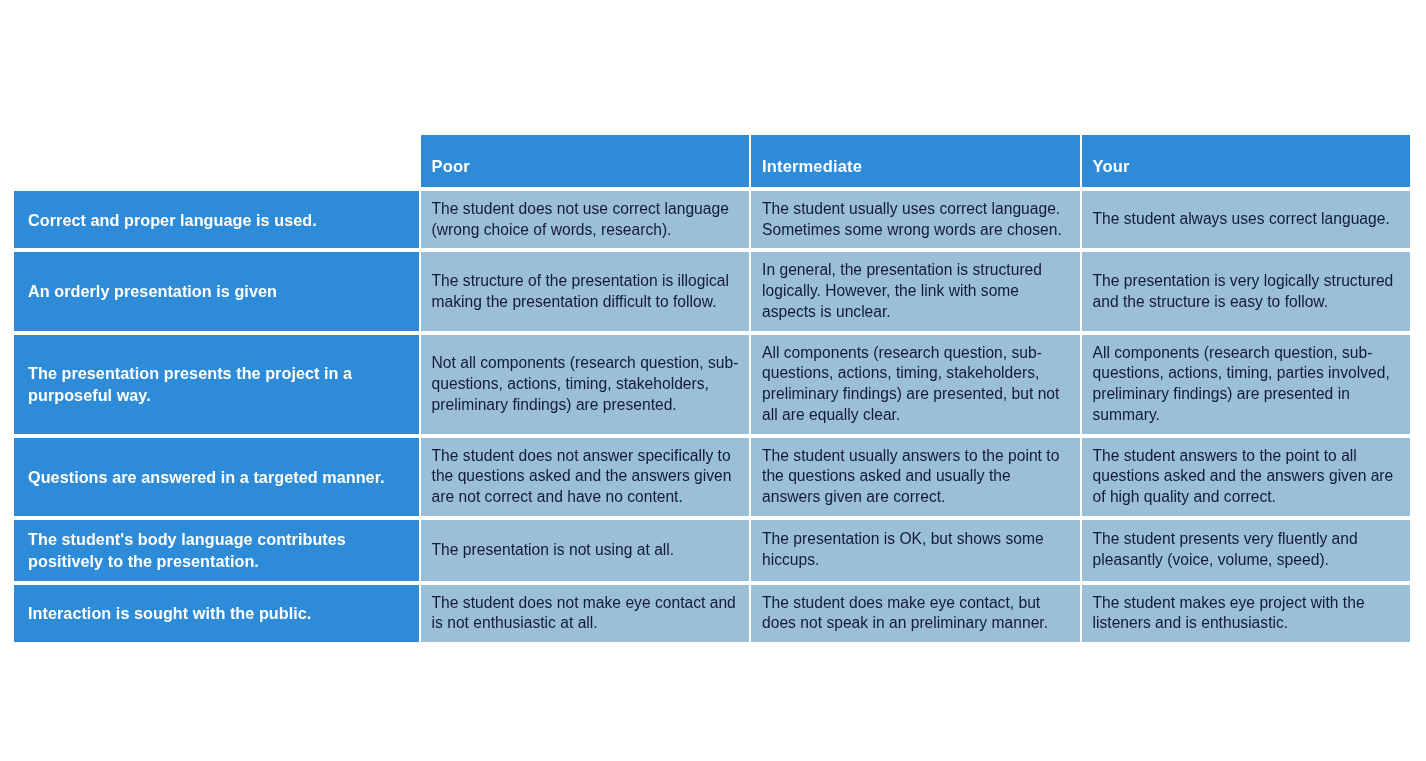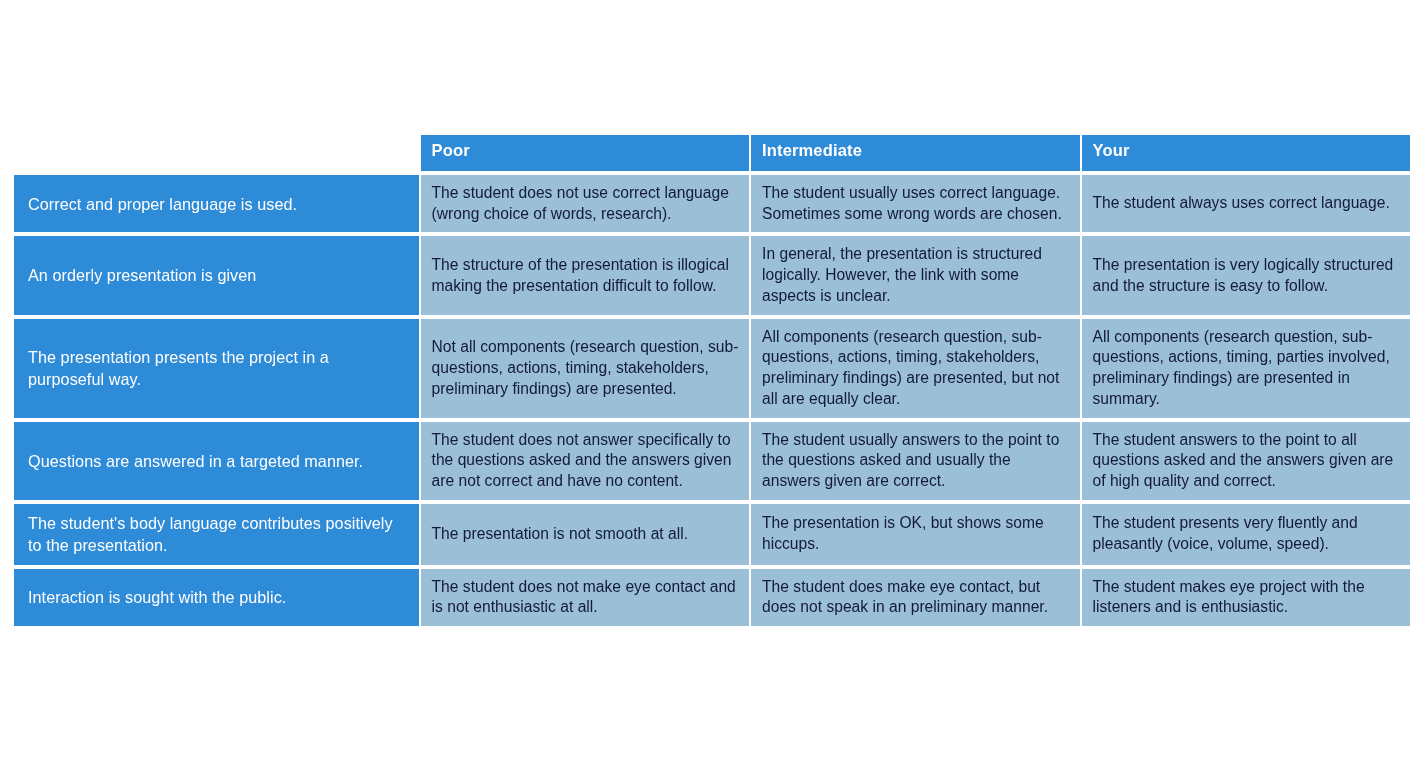--- a/index.html
+++ b/index.html
@@ -53,30 +53,30 @@
     padding: 0;
   }
 
   th.level-head {
     background: #2E8BD8;
     color: #ffffff;
     font-size: 16.5px;
     font-weight: bold;
     text-align: left;
     vertical-align: middle;
-    padding: 4px 12px 10px 11px;
+    padding: 20px 12px 10px 11px;
     height: 22px;
     letter-spacing: 0.15px;
   }
 
   td.criterion-cell {
     background: #2E8BD8;
     color: #ffffff;
     font-size: 16.2px;
-    font-weight: normal;
+    font-weight: bold;
     line-height: 1.38;
     vertical-align: middle;
     padding: 8px 14px 8px 14px;
     letter-spacing: 0.05px;
   }
 
   td.level-cell {
     background: #9BBFD6;
     color: #131a3a;
     font-size: 15.6px;
@@ -128,21 +128,21 @@
         <td class="level-cell">All components (research question, sub-questions, actions, timing, parties involved, preliminary findings) are presented in summary.</td>
       </tr>
       <tr>
         <td class="criterion-cell">Questions are answered in a targeted manner.</td>
         <td class="level-cell">The student does not answer specifically to the questions asked and the answers given are not correct and have no content.</td>
         <td class="level-cell">The student usually answers to the point to the questions asked and usually the answers given are correct.</td>
         <td class="level-cell">The student answers to the point to all questions asked and the answers given are of high quality and correct.</td>
       </tr>
       <tr>
         <td class="criterion-cell">The student's body language contributes positively to the presentation.</td>
-        <td class="level-cell">The presentation is not smooth at all.</td>
+        <td class="level-cell">The presentation is not using at all.</td>
         <td class="level-cell">The presentation is OK, but shows some hiccups.</td>
         <td class="level-cell">The student presents very fluently and pleasantly (voice, volume, speed).</td>
       </tr>
       <tr>
         <td class="criterion-cell">Interaction is sought with the public.</td>
         <td class="level-cell">The student does not make eye contact and is not enthusiastic at all.</td>
         <td class="level-cell">The student does make eye contact, but does not speak in an preliminary manner.</td>
         <td class="level-cell">The student makes eye project with the listeners and is enthusiastic.</td>
       </tr>
     </tbody>

